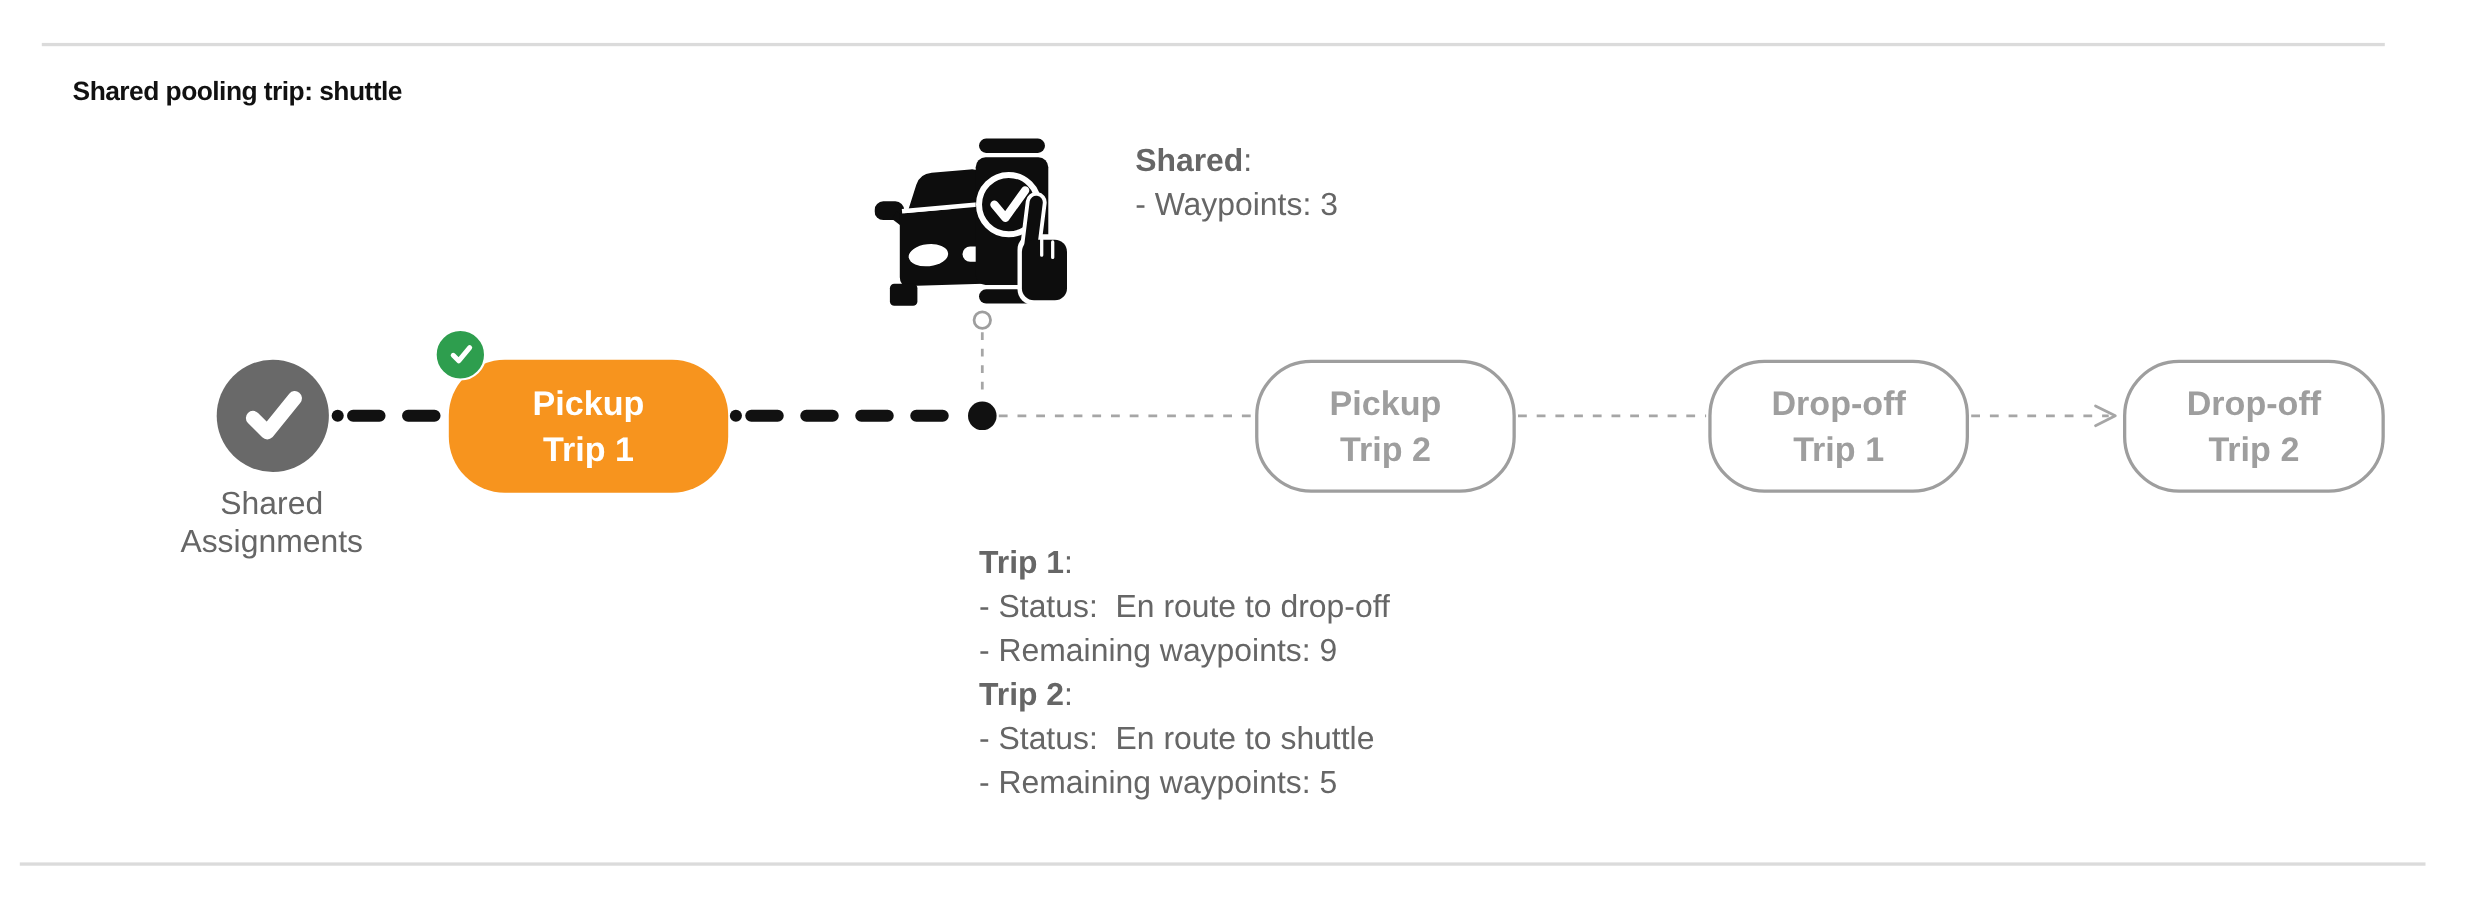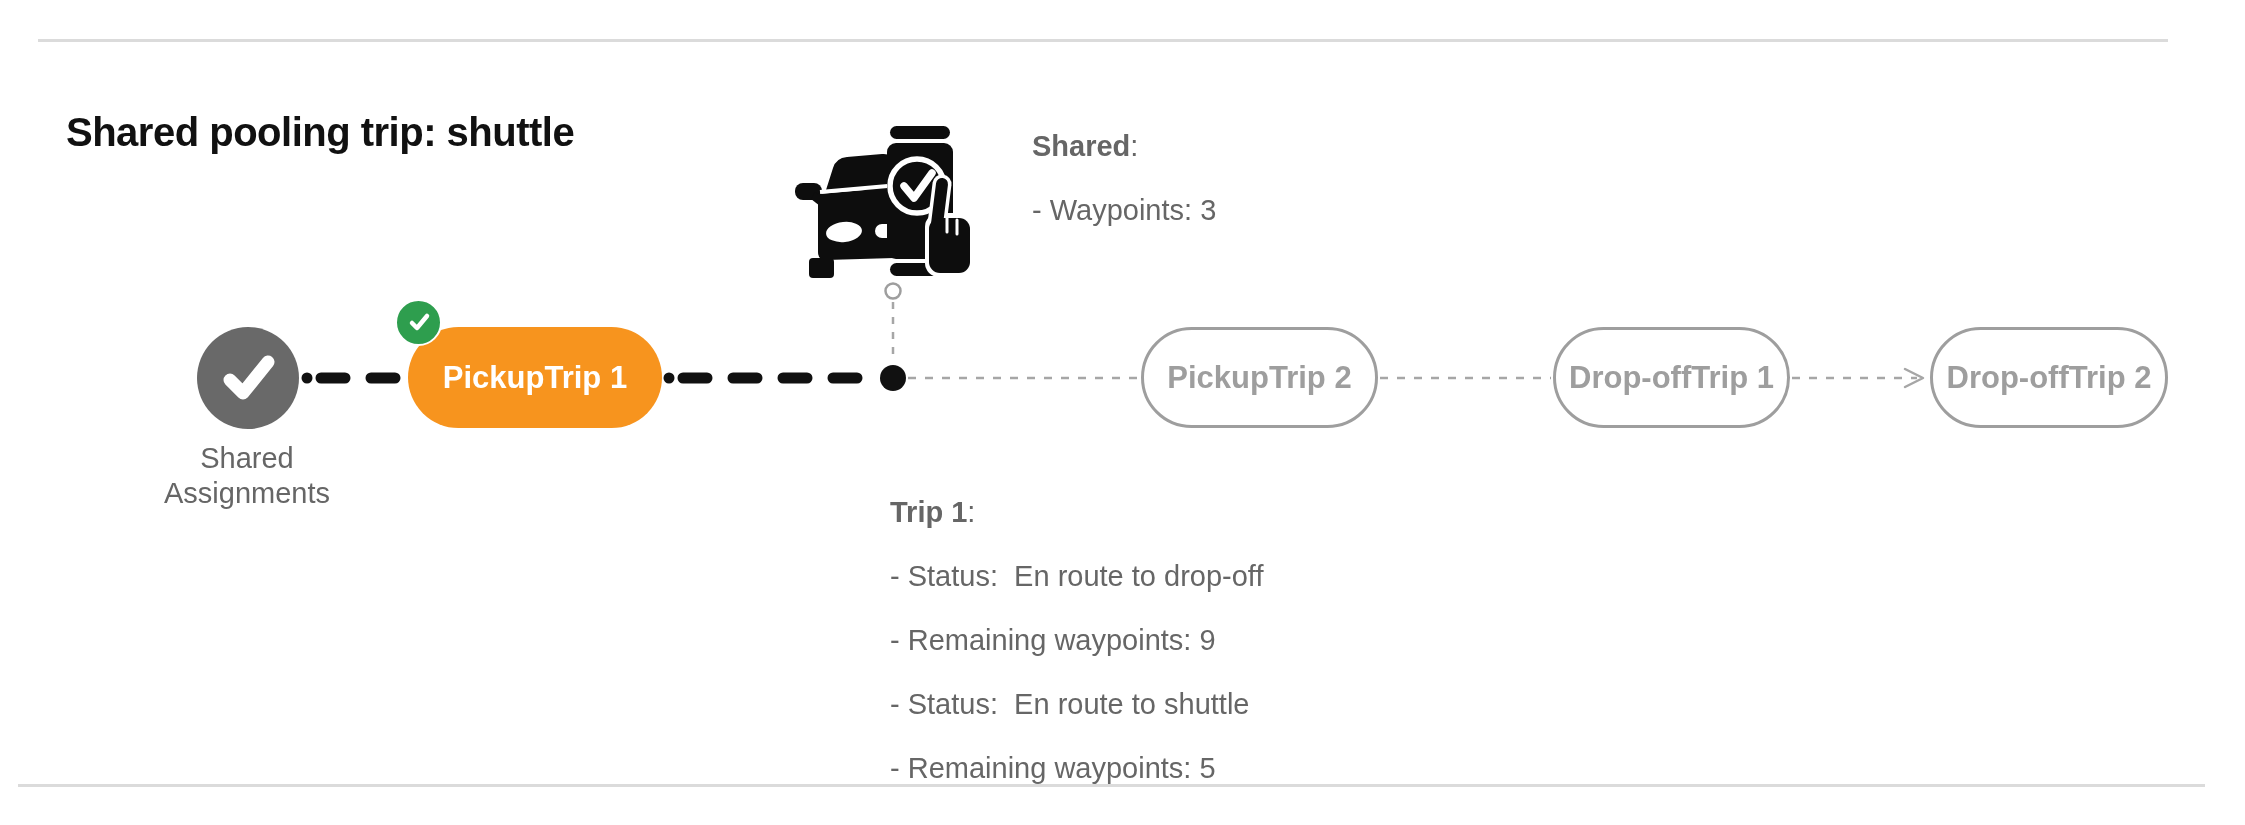--- a/index.html
+++ b/index.html
@@ -9,62 +9,62 @@
     background:#ffffff;
     font-family:"Liberation Sans", sans-serif;
     overflow:hidden;
   }
   .divider{position:absolute;height:3px;background:var(--divider_gray);}
   .divider.top{left:38px;top:39px;width:2130px;}
   .divider.bottom{left:18px;top:784px;width:2187px;}
 
   .page-title{
     position:absolute;left:66px;top:70px;
-    font-size:40px;font-weight:700;color:var(--text_dark);
-    letter-spacing:-0.5px;white-space:nowrap;margin-top:40px;
+    font-size:24px;font-weight:700;color:var(--text_dark);
+    letter-spacing:-0.5px;white-space:nowrap;
   }
 
   svg.overlay{position:absolute;left:0;top:0;width:2245px;height:825px;}
 
   .node-circle{
     position:absolute;left:197px;top:327px;width:102px;height:102px;
     border-radius:50%;background:var(--completed_gray);
     display:flex;align-items:center;justify-content:center;
   }
   .node-label{
     position:absolute;left:116px;top:441px;width:262px;
     text-align:center;font-size:29px;line-height:35px;
     color:var(--text_gray);
   }
 
   .pill{
-    position:absolute;top:327px;height:101px;
+    position:absolute;top:327px;height:121px;
     border-radius:51px;box-sizing:border-box;
-    display:flex;align-items:center;justify-content:center;
+    display:flex;flex-direction:column;align-items:center;justify-content:center;
     font-weight:700;font-size:31px;line-height:42px;white-space:nowrap;
   }
   .pill span{display:block;}
   .pill.active{left:408px;width:254px;background:var(--accent_orange);color:#ffffff;}
   .pill.pending{background:#ffffff;border:3px solid var(--pending_gray);color:var(--pending_gray);}
   .pill.p2{left:1141px;width:237px;}
   .pill.d1{left:1553px;width:237px;}
   .pill.d2{left:1930px;width:238px;}
 
   .badge{
     position:absolute;left:-13px;top:-28px;width:43px;height:43px;
     border-radius:50%;background:var(--success_green);
     border:2px solid #ffffff;box-sizing:content-box;
     display:flex;align-items:center;justify-content:center;
   }
 
   .vehicle-icon{position:absolute;left:795px;top:120px;width:175px;height:162px;}
 
   .info{position:absolute;color:var(--text_gray);font-size:29px;line-height:40px;}
   .info .b{font-weight:700;}
-  .info .line{white-space:pre-wrap;margin-top:24px;}
+  .info .line{white-space:pre-wrap;}
   .vehicle-info{left:1032px;top:126px;}
   .trip-info{left:890px;top:492px;}
 </style>
 </head>
 <body>
 
 <div class="canvas">
 
   <div class="divider top"></div>
   <div class="divider bottom"></div>
@@ -152,17 +152,18 @@
 
   <div class="pill pending d2">
     <span>Drop-off</span>
     <span>Trip 2</span>
   </div>
 
   <div class="info trip-info">
     <div><span class="b">Trip 1</span><span>:</span></div>
     <div class="line">- Status:  En route to drop-off</div>
     <div class="line">- Remaining waypoints: 9</div>
+    <div><span class="b">Trip 2</span><span>:</span></div>
     <div class="line">- Status:  En route to shuttle</div>
     <div class="line">- Remaining waypoints: 5</div>
   </div>
 
 </div>
 
 </body></html>

